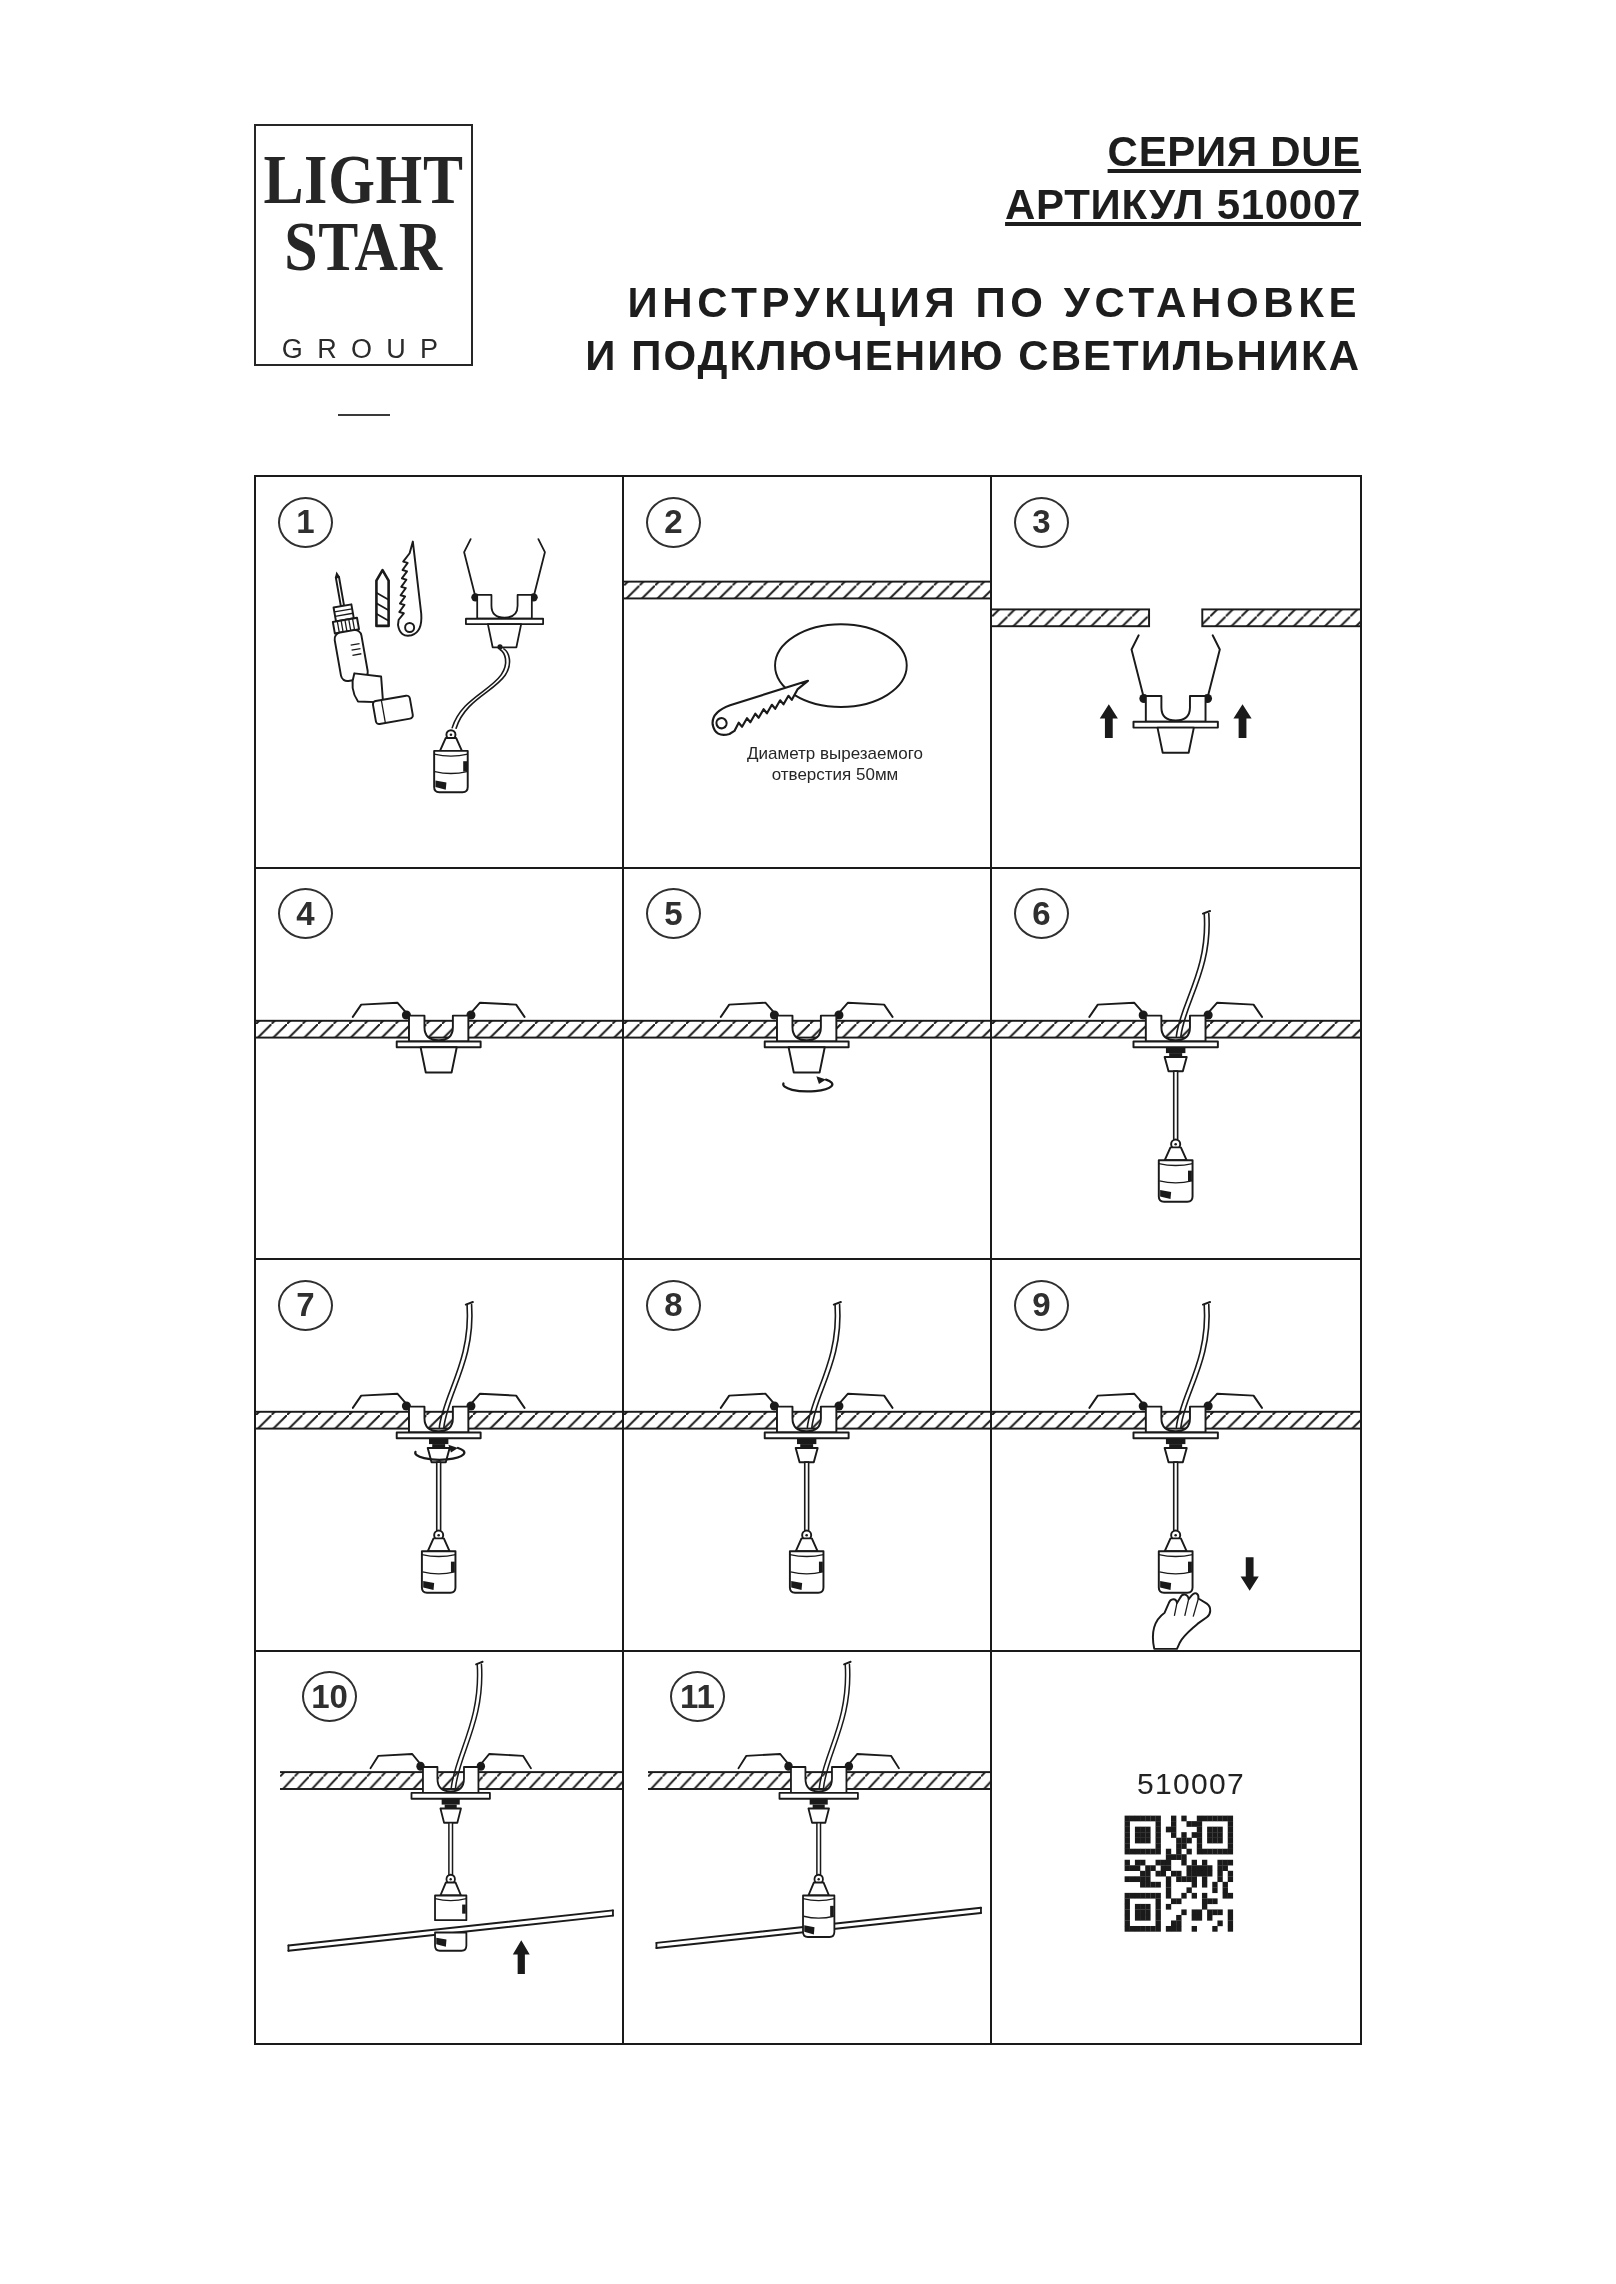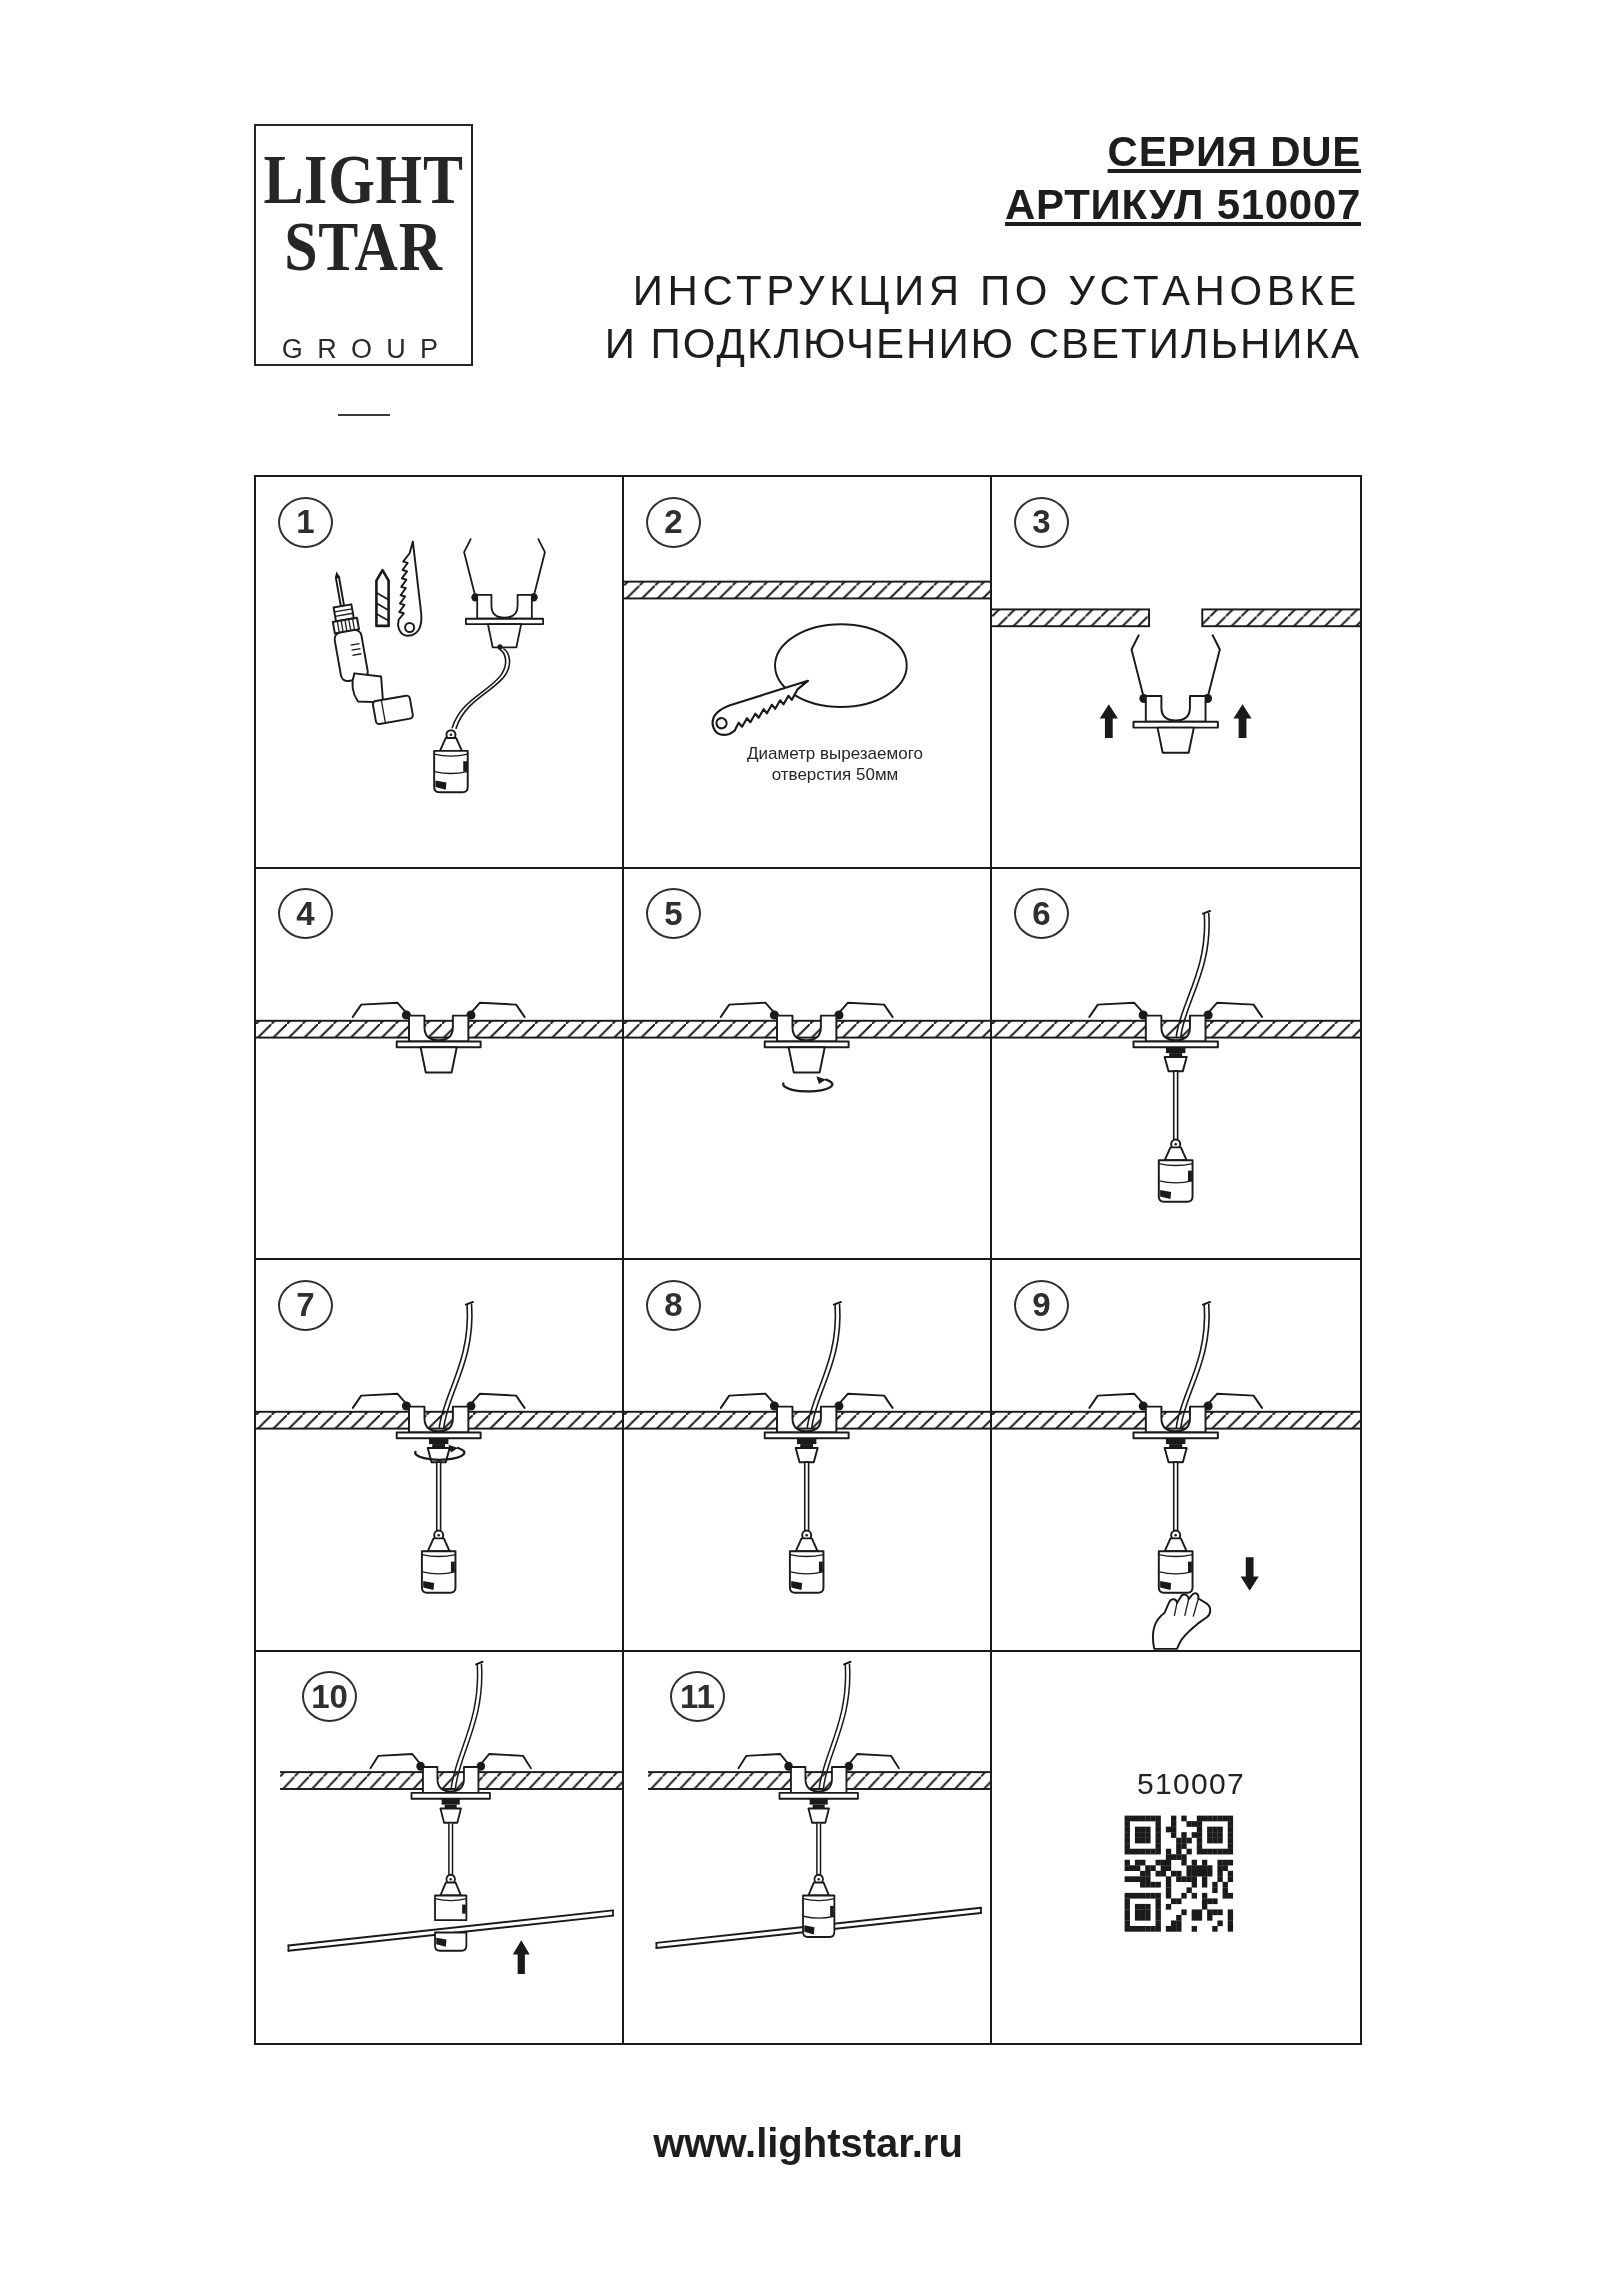--- a/index.html
+++ b/index.html
@@ -31,22 +31,22 @@
   }
   .flag{display:flex;width:156px;height:9px;margin-top:17px;}
   .flag-green{flex:1;}
   .flag-white{flex:1;border-top:1.3px solid #3a3a3a;border-bottom:1.3px solid #3a3a3a;box-sizing:border-box;}
   .flag-red{flex:1;}
   .header-right{
     position:absolute;top:125px;right:255px;text-align:right;
     font-weight:700;font-size:42px;line-height:53px;letter-spacing:0.7px;text-decoration:underline;
   }
   .header-title{
-    position:absolute;top:264px;right:255px;text-align:right;
-    font-weight:400;font-size:42px;line-height:53px;
+    position:absolute;top:276px;right:255px;text-align:right;
+    font-weight:700;font-size:42px;line-height:53px;
   }
   .title-l1{letter-spacing:4.6px;}
   .title-l2{letter-spacing:2px;}
   
   .grid{
     position:absolute;left:254px;top:475px;width:1108px;height:1570px;
     display:grid;grid-template-columns:repeat(3,1fr);grid-template-rows:repeat(4,1fr);
     border:2.6px solid #1a1a1a;box-sizing:border-box;
   }
   .cell{position:relative;border-right:2.6px solid #1a1a1a;border-bottom:2.6px solid #1a1a1a;box-sizing:border-box;overflow:hidden;}
@@ -630,16 +630,15 @@
             <rect x="85.0" y="170.0" width="8.8" height="8.8" fill="#1a1a1a"></rect>
             <rect x="110.5" y="170.0" width="8.8" height="8.8" fill="#1a1a1a"></rect>
             <rect x="144.5" y="170.0" width="8.8" height="8.8" fill="#1a1a1a"></rect>
             <rect x="170.0" y="170.0" width="8.8" height="8.8" fill="#1a1a1a"></rect>
           </g>
       </svg>
     </div>
 
   </div>
 
-  <div class="footer">www.lightstar.ru</div>
 
 </div>
 
 
 </body></html>

